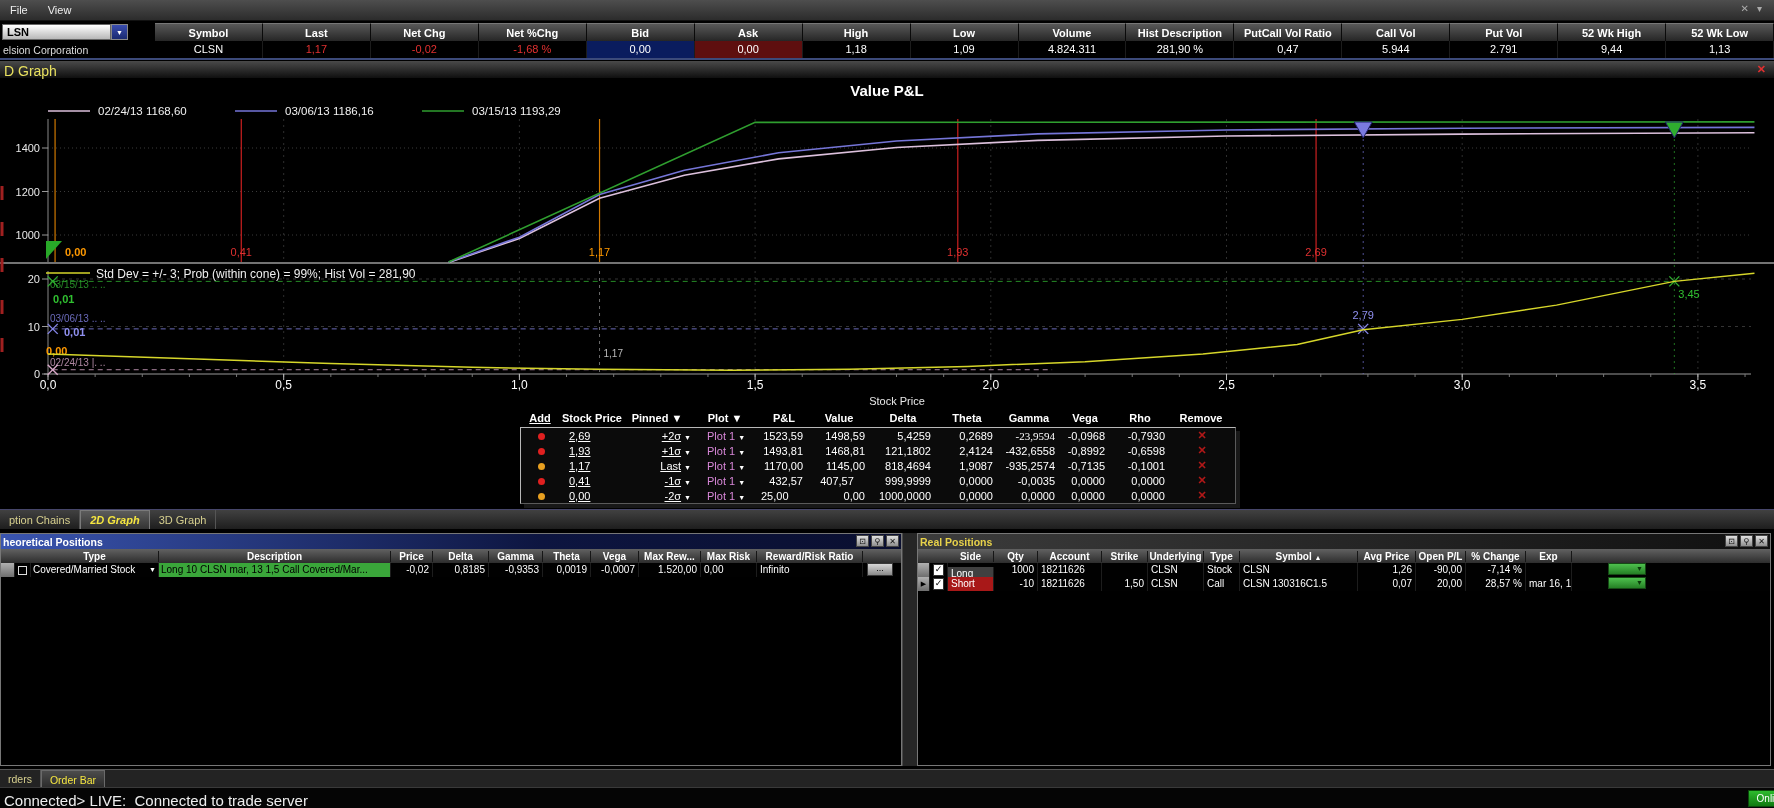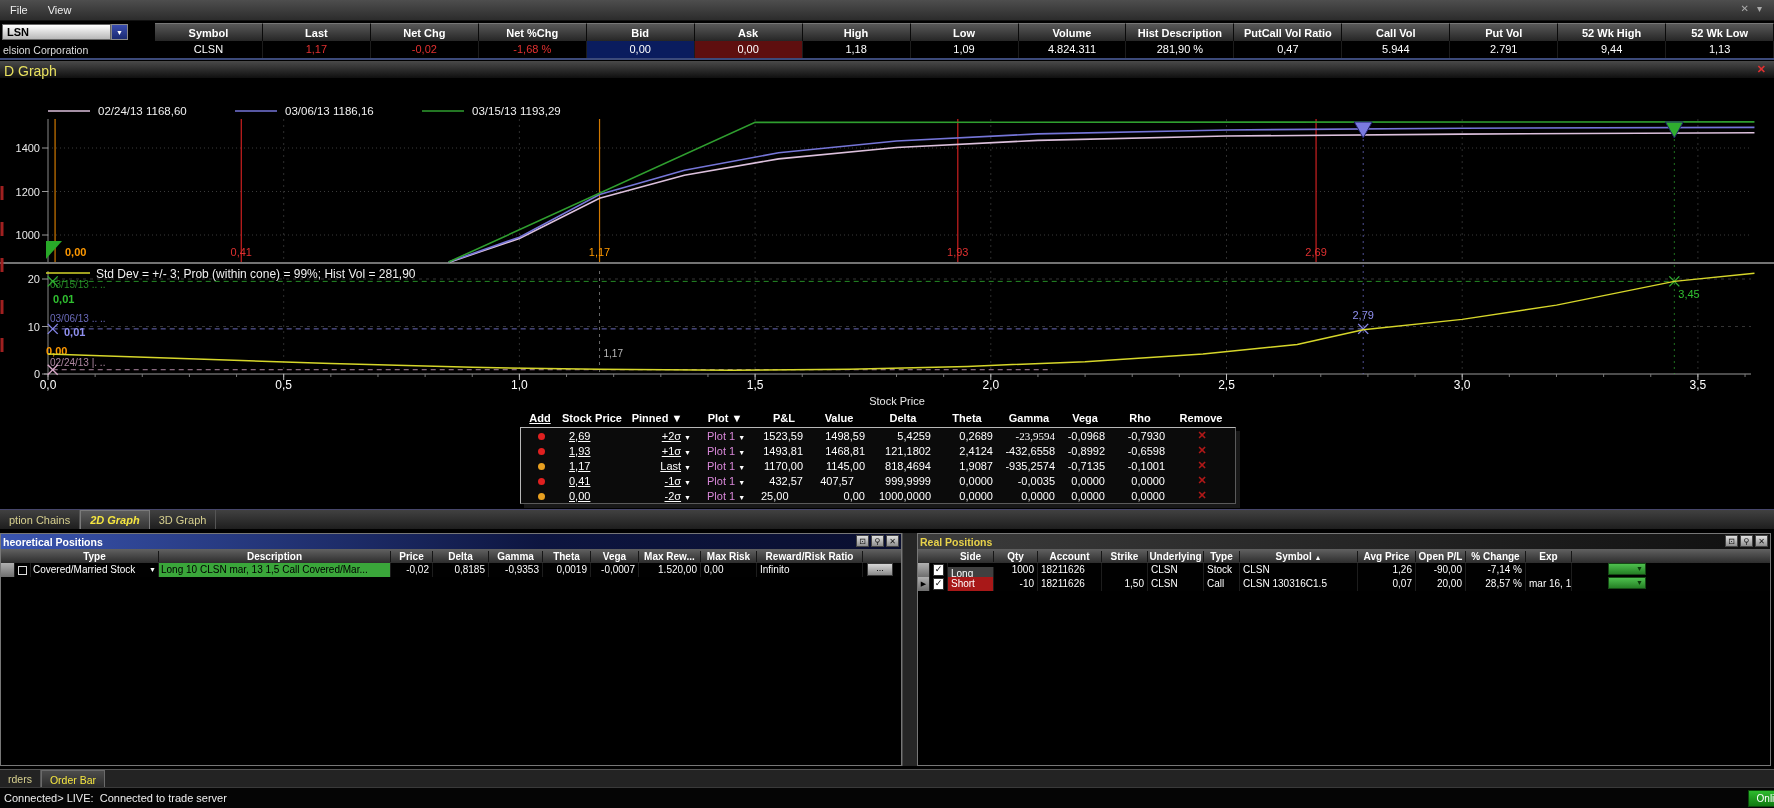--- a/index.html
+++ b/index.html
@@ -81,21 +81,21 @@
   .more-btn{width:24px;height:11px;background:linear-gradient(#d8d8d8,#8a8a8a);border:1px solid #3a3a3a;
             color:#000;font-size:9px;line-height:8px;text-align:center;}
   .gdd{width:38px;height:12px;background:linear-gradient(#4ec04e,#258025);border:1px solid #154a15;
        color:#063;display:flex;align-items:center;justify-content:flex-end;font-size:7px;padding-right:2px;box-sizing:border-box;}
   
   #orders-tabs{left:0;top:769px;width:1774px;height:18px;background:#232323;border-top:1px solid #555;
                display:flex;align-items:stretch;}
   .otab{padding:0 8px;display:flex;align-items:center;color:#d6cf8e;border-right:1px solid #555;font-size:10.5px;}
   .otab.active{background:linear-gradient(#4c4c4c,#2a2a2a);color:#f5e640;border:1px solid #6a6a6a;border-bottom:none;}
   #statusbar{left:0;top:787px;width:1774px;height:21px;background:#050505;border-top:1px solid #3a3a3a;}
-  #status-text{position:absolute;left:4px;top:4px;color:#eee;font-size:11px;white-space:pre;}
+  #status-text{position:absolute;left:4px;top:4px;color:#eee;font-size:15px;white-space:pre;}
   #online-box{position:absolute;left:1748px;top:2px;width:44px;height:15px;background:linear-gradient(#2dbb2d,#117a11);
               border:1px solid #0a4a0a;color:#fff;font-size:10px;text-align:center;line-height:15px;}
   text{font-family:"Liberation Sans",sans-serif;}
 </style>
 </head>
 <body>
 
 <div id="root">
 
   <div id="menubar" class="abs">
@@ -144,20 +144,21 @@
       <div class="qv-cell">9,44</div>
       <div class="qv-cell">1,13</div>
     </div>
   <div id="quote-sep" class="abs"></div>
 
   <div id="graph-titlebar" class="abs">
     <span id="graph-title">D Graph</span>
     <span id="graph-close">✕</span>
   </div>
 
+  <div id="chart-title" class="abs">Value P&amp;L</div>
 
   <svg id="charts" class="abs" width="1774" height="330" viewBox="0 96 1774 330">
       <line x1="283.7" x2="283.7" y1="119" y2="262" stroke="#2e2e2e" stroke-dasharray="2,4"></line>
       <line x1="283.7" x2="283.7" y1="271" y2="374" stroke="#2e2e2e" stroke-dasharray="2,4"></line>
       <line x1="519.4" x2="519.4" y1="119" y2="262" stroke="#2e2e2e" stroke-dasharray="2,4"></line>
       <line x1="519.4" x2="519.4" y1="271" y2="374" stroke="#2e2e2e" stroke-dasharray="2,4"></line>
       <line x1="755.0999999999999" x2="755.0999999999999" y1="119" y2="262" stroke="#2e2e2e" stroke-dasharray="2,4"></line>
       <line x1="755.0999999999999" x2="755.0999999999999" y1="271" y2="374" stroke="#2e2e2e" stroke-dasharray="2,4"></line>
       <line x1="990.8" x2="990.8" y1="119" y2="262" stroke="#2e2e2e" stroke-dasharray="2,4"></line>
       <line x1="990.8" x2="990.8" y1="271" y2="374" stroke="#2e2e2e" stroke-dasharray="2,4"></line>

